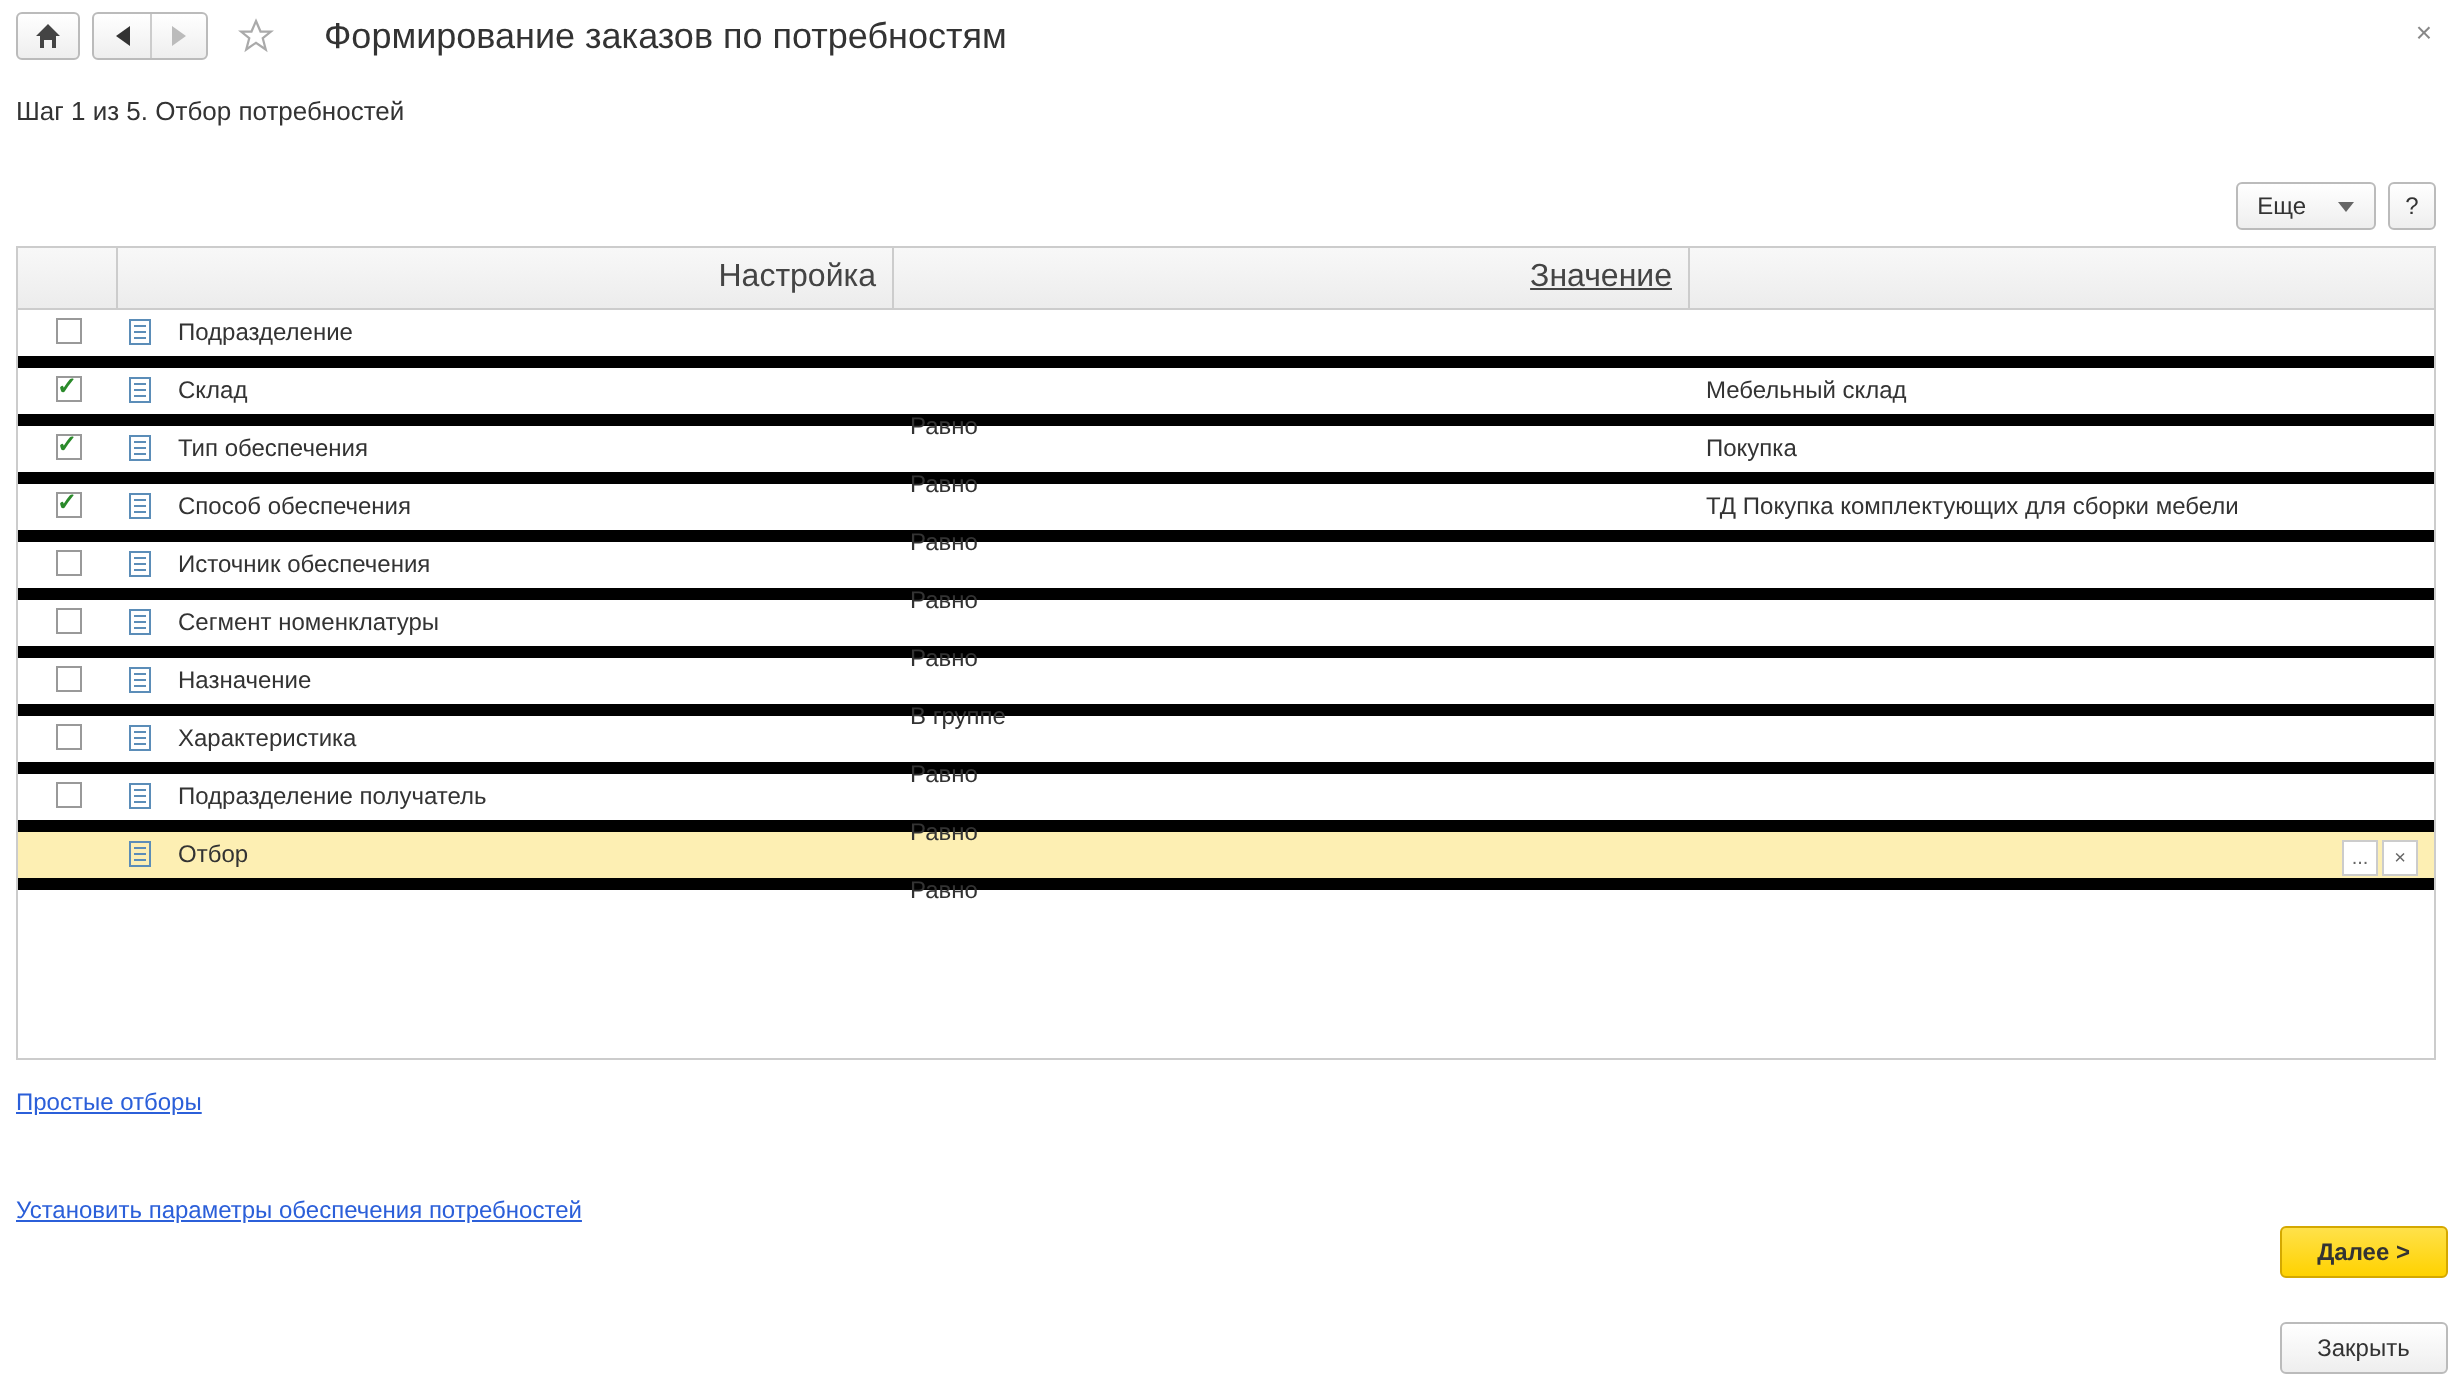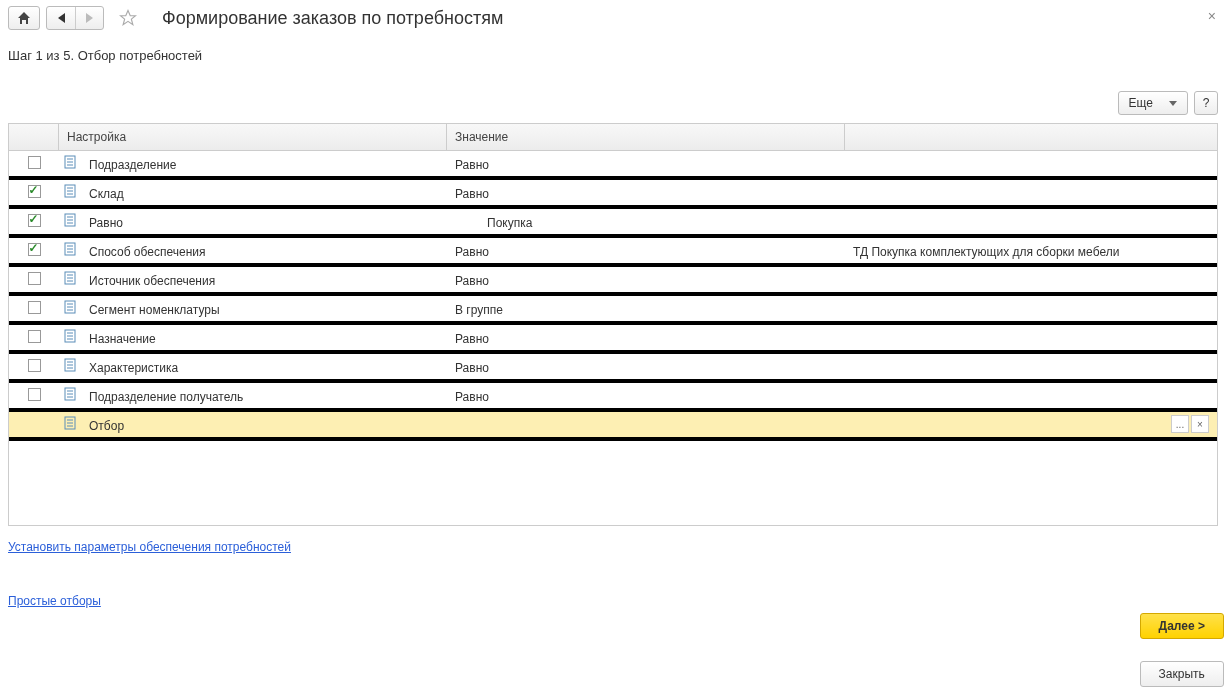--- a/index.html
+++ b/index.html
@@ -16,29 +16,29 @@
 .close-x { position: absolute; top: 8px; right: 10px; font-size: 14px; color: #888; cursor: pointer; }
 
 .subtitle { padding: 12px 8px 24px 8px; font-size: 13px; }
 
 .toolbar { display: flex; justify-content: flex-end; align-items: center; padding: 4px 8px 8px 8px; gap: 6px; }
 .more-btn { height: 24px; border: 1px solid #bbb; background: linear-gradient(#fff, #eee); border-radius: 3px; padding: 0 10px; display: inline-flex; align-items: center; gap: 16px; cursor: pointer; }
 .help-btn { width: 24px; }
 
 .table-wrap { margin: 0 8px; border: 1px solid #ccc; }
 .thead { display: flex; background: linear-gradient(#f8f8f8, #ececec); border-bottom: 1px solid #ccc; }
-.th { padding: 6px 8px; font-size: 12px; color: #444; border-right: 1px solid #ccc; }
+.th { padding: 6px 8px; font-size: 16px; color: #444; border-right: 1px solid #ccc; text-align: right; }
 .th:last-child { border-right: none; }
 .col-check { width: 50px; }
 .col-name-full { width: 388px; }
-.col-value { width: 398px; }
+.col-value { width: 398px; text-decoration: underline; }
 .col-comp { flex: 1; }
 
 .tbody { }
-.row { display: flex; align-items: flex-end; border-bottom: 4px solid #000000; height: 29px; }
+.row { display: flex; align-items: flex-start; border-bottom: 6px solid #000000; height: 29px; }
 .row.selected { background: #fdefb3; }
 .cell { padding: 4px 8px; }
 .cell.check { width: 50px; text-align: center; }
 .cell.icon { width: 22px; text-align: center; padding: 4px 3px; }
 .cell.name { width: 366px; }
 .cell.value { width: 398px; margin-top: 47px; }
 .cell.comp { flex: 1; display: flex; align-items: center; }
 .cell.comp .txt { flex: 1; }
 .cell.comp .row-btns { display: flex; gap: 2px; }
 .row-btn { width: 18px; height: 18px; border: 1px solid #ccc; background: #fff; font-size: 10px; display: inline-flex; align-items: center; justify-content: center; cursor: pointer; color: #666; }
@@ -121,29 +121,33 @@
       <div class="row">
     <div class="cell check"><span class="chk checked"></span></div>
     <div class="cell icon"><svg width="14" height="14" viewBox="0 0 14 14">
             <rect x="2" y="1" width="10" height="12" fill="none" stroke="#5b8db8" stroke-width="1"></rect>
             <line x1="4" y1="4" x2="10" y2="4" stroke="#5b8db8"></line>
             <line x1="4" y1="7" x2="10" y2="7" stroke="#5b8db8"></line>
             <line x1="4" y1="10" x2="10" y2="10" stroke="#5b8db8"></line>
           </svg></div>
     <div class="cell name">Склад</div>
     <div class="cell value">Равно</div>
+    <div class="cell comp">
+          <span class="txt">Мебельный склад</span>
+        </div>
       </div>
       <div class="row">
     <div class="cell check"><span class="chk checked"></span></div>
     <div class="cell icon"><svg width="14" height="14" viewBox="0 0 14 14">
             <rect x="2" y="1" width="10" height="12" fill="none" stroke="#5b8db8" stroke-width="1"></rect>
             <line x1="4" y1="4" x2="10" y2="4" stroke="#5b8db8"></line>
             <line x1="4" y1="7" x2="10" y2="7" stroke="#5b8db8"></line>
             <line x1="4" y1="10" x2="10" y2="10" stroke="#5b8db8"></line>
           </svg></div>
+    <div class="cell name">Тип обеспечения</div>
     <div class="cell value">Равно</div>
     <div class="cell comp">
           <span class="txt">Покупка</span>
         </div>
       </div>
       <div class="row">
     <div class="cell check"><span class="chk checked"></span></div>
     <div class="cell icon"><svg width="14" height="14" viewBox="0 0 14 14">
             <rect x="2" y="1" width="10" height="12" fill="none" stroke="#5b8db8" stroke-width="1"></rect>
             <line x1="4" y1="4" x2="10" y2="4" stroke="#5b8db8"></line>
@@ -244,20 +248,20 @@
       <span class="row-btns">
         <span class="row-btn">...</span>
         <span class="row-btn">×</span>
       </span>
     </div>
   </div>
   <div class="empty-area"></div>
 </div>
 
 <div class="links">
+  <a>Простые отборы</a>
   <a>Установить параметры обеспечения потребностей</a>
-  <a>Простые отборы</a>
 </div>
 
 <div class="footer">
   <div class="fbtn primary">Далее &gt;</div>
   <div class="fbtn">Закрыть</div>
 </div>
 
 </body></html>

